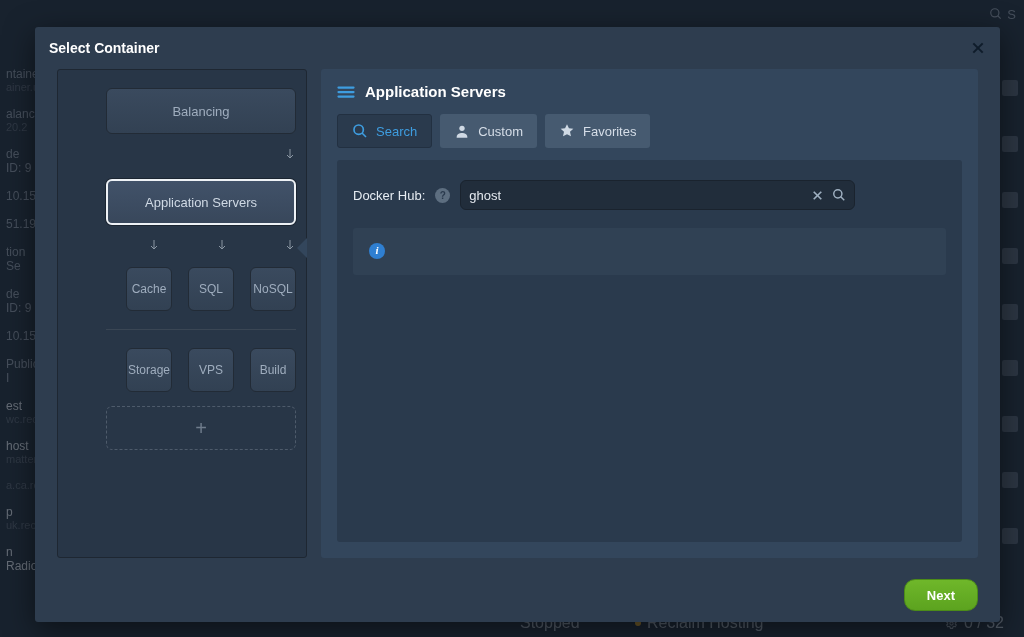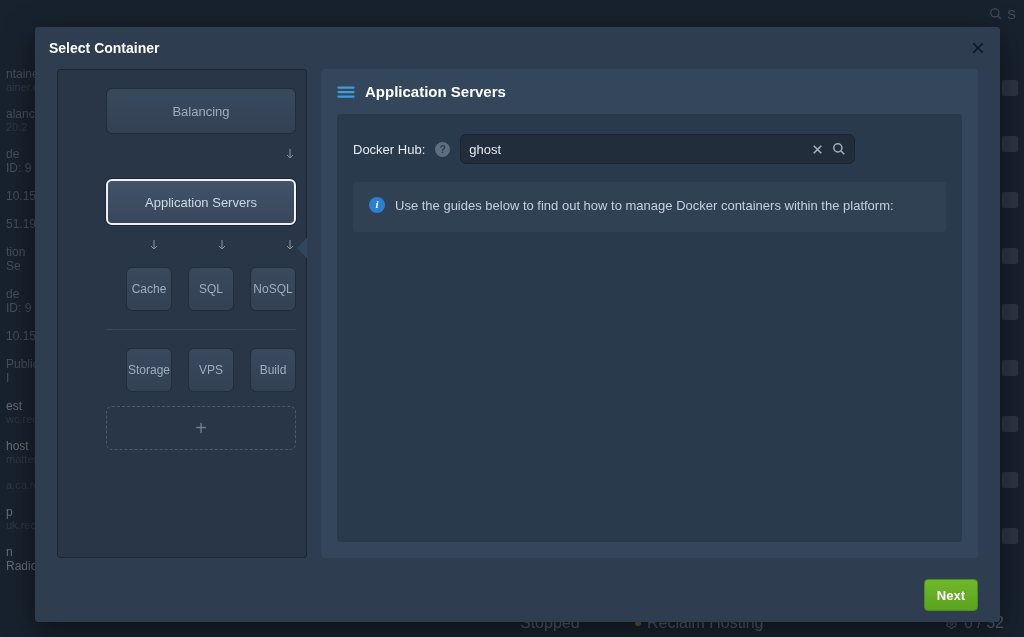--- a/index.html
+++ b/index.html
@@ -59,21 +59,21 @@
   .search-field input { flex:1; background:transparent; border:none; outline:none; color:#e4e9ef; font-size:13px; }
   .search-field .icon-btn { color:#9fb0c1; cursor:pointer; display:flex; }
 
   .info-box { background:#304154; border-radius:3px; padding:14px 16px 16px 16px; color:#c3d0de; font-size:13px; line-height:1.55; }
   .info-box .info-row1 { display:flex; gap:10px; align-items:flex-start; }
   .info-box .info-icon { width:16px; height:16px; border-radius:50%; background:#2f7fd1; color:#fff; display:flex; align-items:center; justify-content:center; font-size:11px; font-weight:700; flex:none; margin-top:1px; font-style: italic; font-family: Georgia, serif;}
   .info-box ul { list-style:disc; margin:6px 0 0 40px; }
   .info-box a { color:#3e9de0; text-decoration:underline; cursor:pointer; }
 
   .modal-footer { height:54px; display:flex; align-items:center; justify-content:flex-end; padding:0 22px; }
-  .btn-next { height:32px; padding:0 12px; background:linear-gradient(#6fb72a,#5ca31f); border:1px solid #4c8c18; color:#fff; border-radius:4px; font-size:13px; font-weight:600; cursor:pointer; }
+  .btn-next { height:32px; padding:0 22px; background:linear-gradient(#6fb72a,#5ca31f); border:1px solid #4c8c18; color:#fff; border-radius:11px; font-size:13px; font-weight:600; cursor:pointer; }
 </style>
 </head>
 <body>
 
 <div class="bg-layer">
   <div class="bg-top">
     <svg width="14" height="14" viewBox="0 0 24 24" fill="none" stroke="#7f8b99" stroke-width="2">
         <circle cx="10" cy="10" r="7"></circle>
         <line x1="20" y1="20" x2="15" y2="15"></line>
       </svg>
@@ -228,20 +228,42 @@
       <div class="right">
         <div class="right-head">
           <svg width="18" height="14" viewBox="0 0 24 18" fill="none" stroke="#3e9de0" stroke-width="3" stroke-linecap="round">
               <line x1="2" y1="3" x2="22" y2="3"></line>
               <line x1="2" y1="9" x2="22" y2="9"></line>
               <line x1="2" y1="15" x2="22" y2="15"></line>
             </svg>
           <span>Application Servers</span>
         </div>
 
+        <div class="tabs">
+          <div class="tab active">
+            <svg width="16" height="16" viewBox="0 0 24 24" fill="none" stroke="#3e9de0" stroke-width="2.5">
+                <circle cx="10" cy="10" r="7"></circle>
+                <line x1="21" y1="21" x2="15" y2="15"></line>
+              </svg>
+            <span>Search</span>
+          </div>
+          <div class="tab">
+            <svg width="16" height="16" viewBox="0 0 24 24" fill="#cfd9e4">
+                <circle cx="12" cy="8" r="4"></circle>
+                <path d="M4 21c0-4 4-6 8-6s8 2 8 6v1H4Z"></path>
+              </svg>
+            <span>Custom</span>
+          </div>
+          <div class="tab">
+            <svg width="16" height="16" viewBox="0 0 24 24" fill="#cfd9e4">
+                <path d="M12 2l2.9 6 6.6.6-5 4.6 1.5 6.5L12 16.8 6 19.7l1.5-6.5-5-4.6 6.6-.6Z"></path>
+              </svg>
+            <span>Favorites</span>
+          </div>
+        </div>
 
         <div class="search-area">
           <div class="search-row">
             <span class="search-label">Docker Hub:</span>
             <span class="help-dot">?</span>
             <div class="search-field">
               <input type="text" value="ghost" style="">
               <span class="icon-btn">
                 <svg width="13" height="13" viewBox="0 0 24 24" fill="none" stroke="#9fb0c1" stroke-width="3">
                     <line x1="5" y1="5" x2="19" y2="19"></line>
@@ -253,21 +275,20 @@
                     <circle cx="10" cy="10" r="7"></circle>
                     <line x1="21" y1="21" x2="15" y2="15"></line>
                   </svg>
               </span>
             </div>
           </div>
 
           <div class="info-box">
             <div class="info-row1">
               <span class="info-icon">i</span>
-              <span>Use the guides below to find out how to manage Docker containers within the platform:</span>
             </div>
           </div>
         </div>
       </div>
     </div>
 
     <div class="modal-footer">
       <button class="btn-next">Next</button>
     </div>
   </div>

